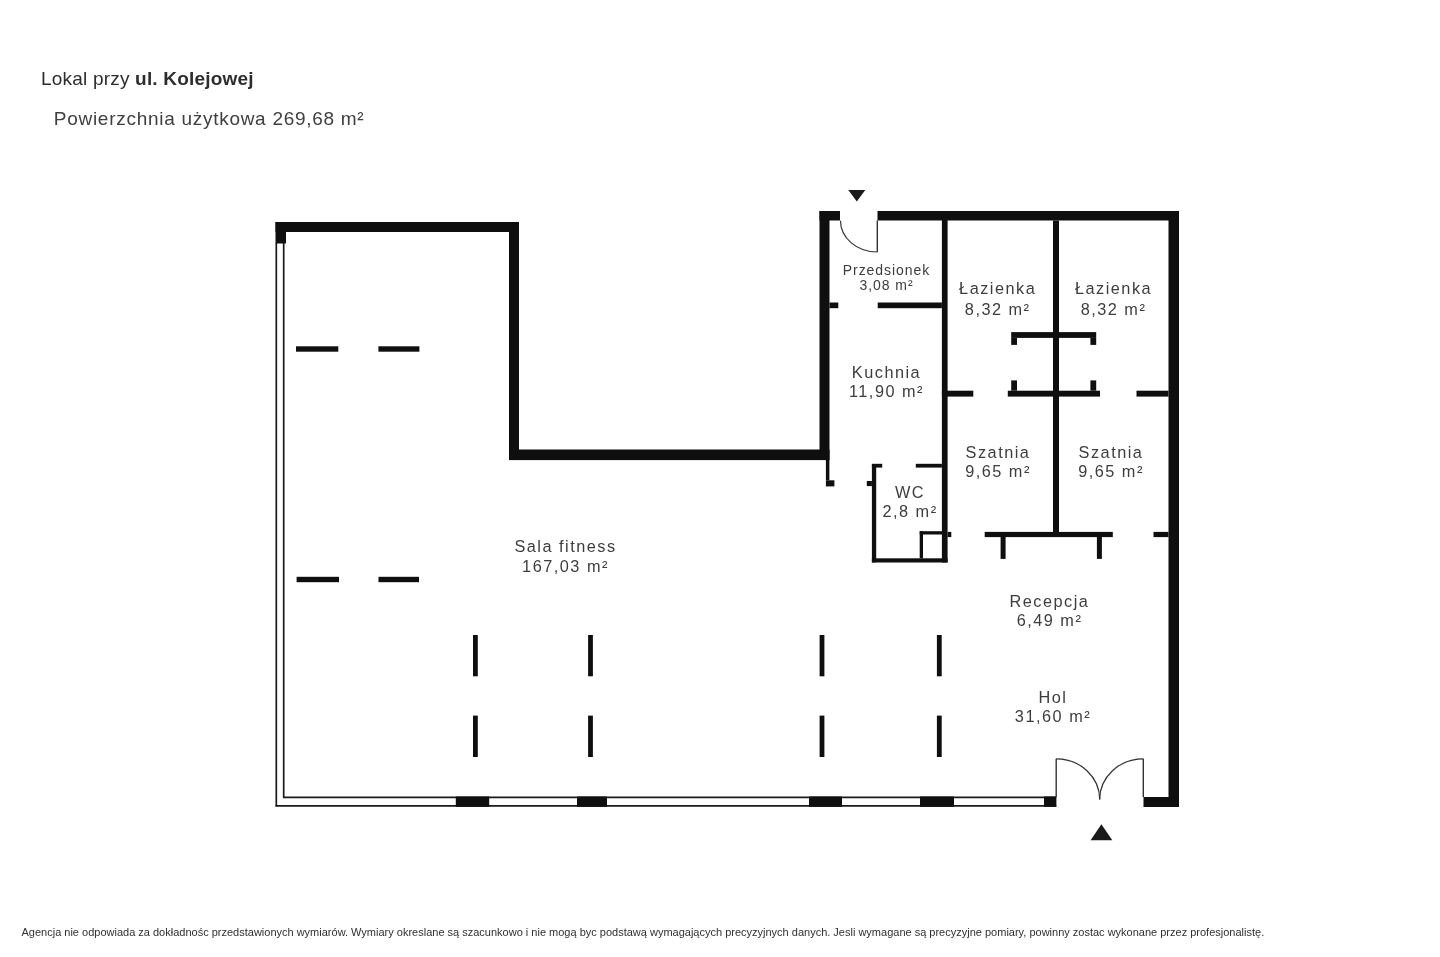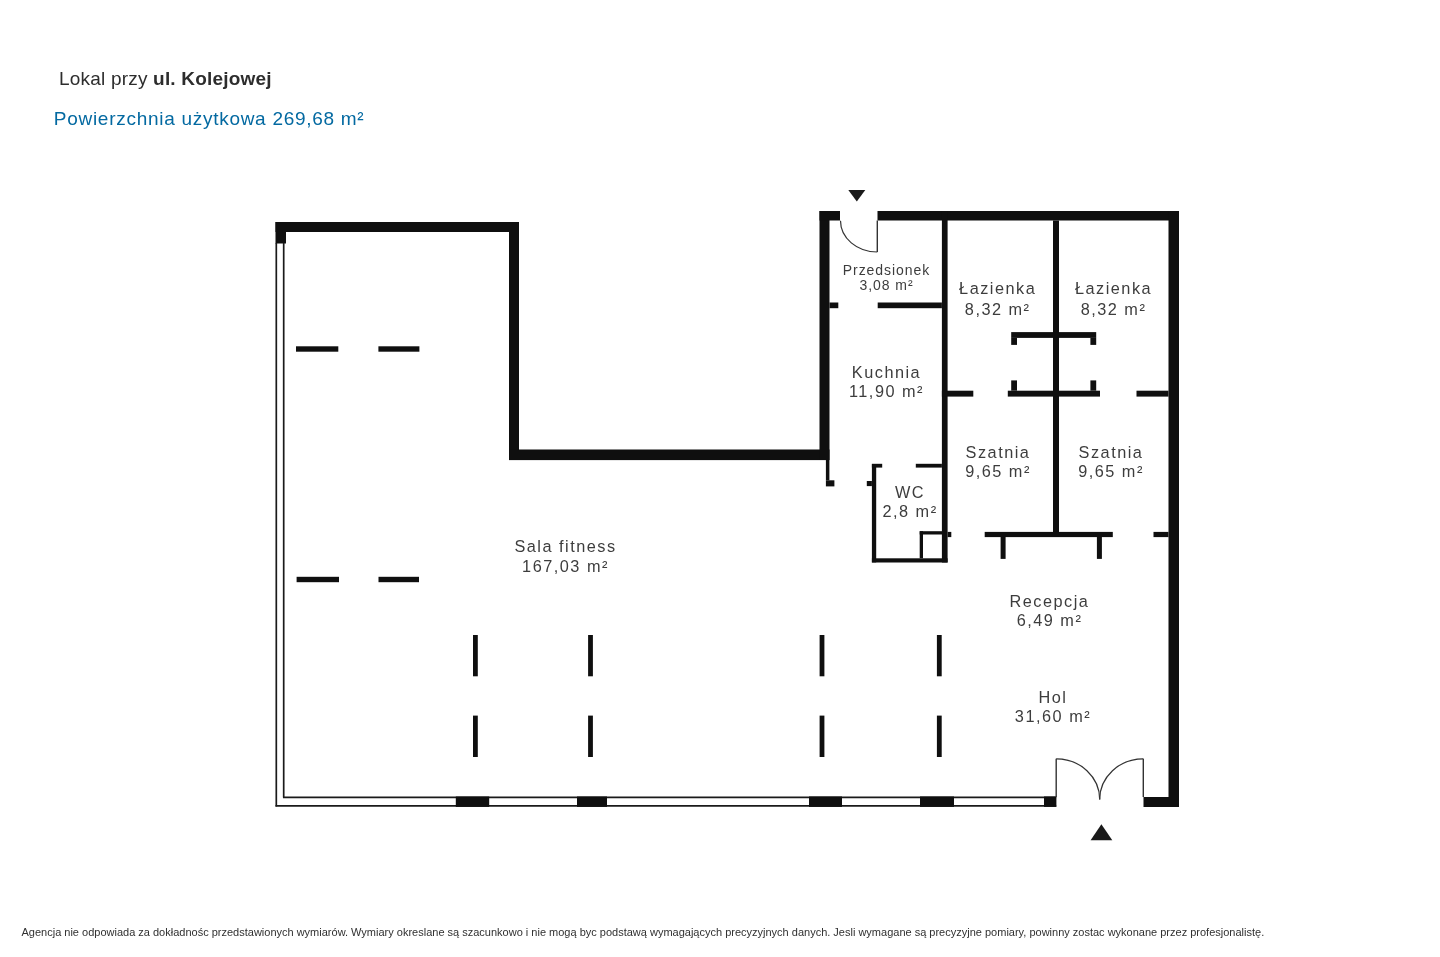--- a/index.html
+++ b/index.html
@@ -1,19 +1,19 @@
 <!DOCTYPE html>
 <html><head>
 <meta charset="utf-8">
 <style>
   html,body{margin:0;padding:0;background:#ffffff;width:1440px;height:957px;overflow:hidden;
     font-family:"Liberation Sans",sans-serif;}
-  .title{position:absolute;left:59px;top:68px;font-size:19px;color:#2d2d2d;letter-spacing:.2px;font-weight:400;}
+  .title{position:absolute;left:41px;top:68px;font-size:19px;color:#2d2d2d;letter-spacing:.2px;font-weight:400;}
   .title b{font-weight:700;}
-  .subtitle{position:absolute;left:53.8px;top:108px;font-size:19px;color:#0369a1;letter-spacing:.72px;}
+  .subtitle{position:absolute;left:53.8px;top:108px;font-size:19px;color:#404040;letter-spacing:.72px;}
   .disclaimer{position:absolute;left:21.5px;top:925.5px;font-size:11px;color:#303030;letter-spacing:0px;white-space:nowrap;}
   svg{position:absolute;left:0;top:0;}
   svg text{font-family:"Liberation Sans",sans-serif;fill:#3d3d3d;font-size:16.3px;letter-spacing:1.5px;}
   .w{fill:#0f0f0f;}
 </style>
 </head>
 <body>
 
 <div class="title">Lokal przy <b>ul. Kolejowej</b></div>
 

